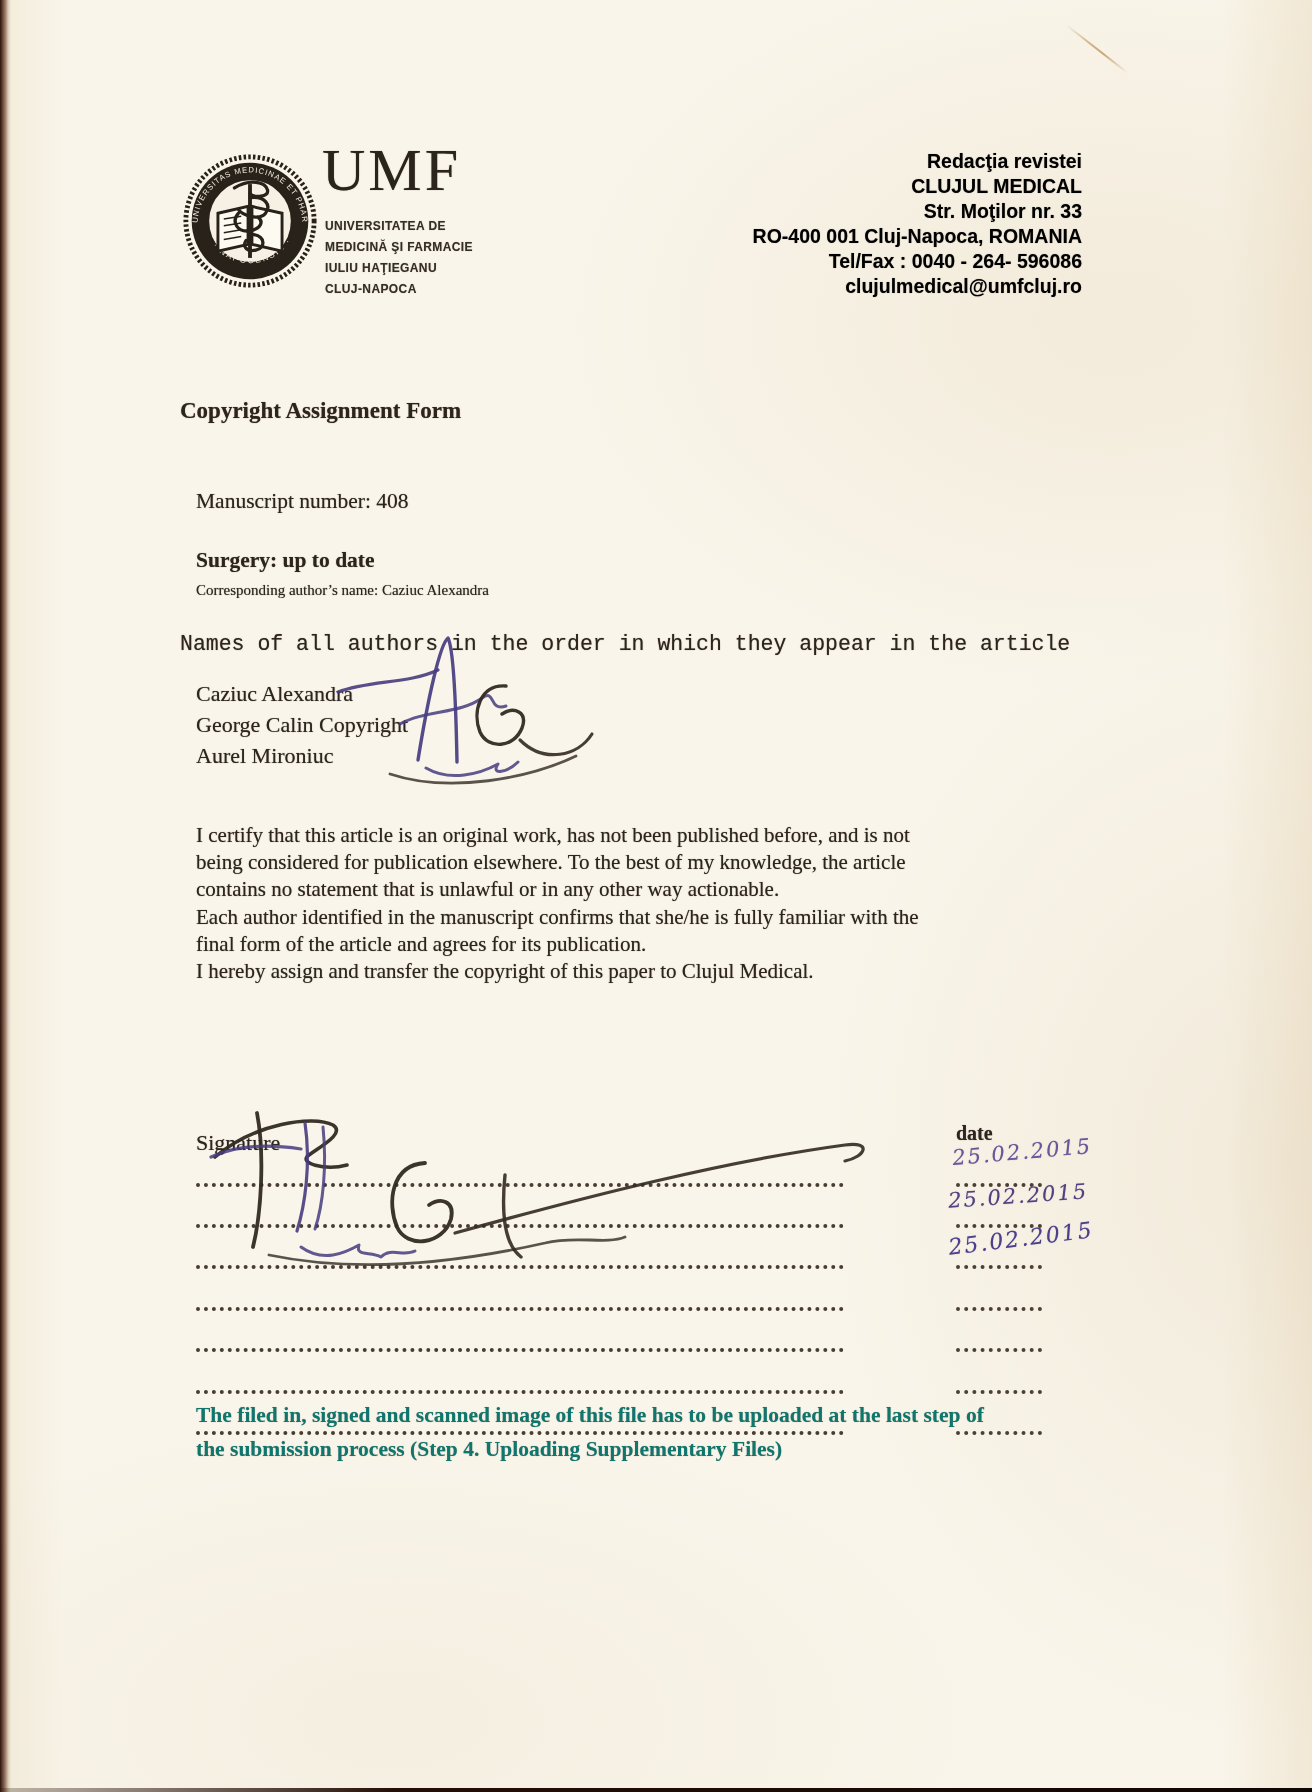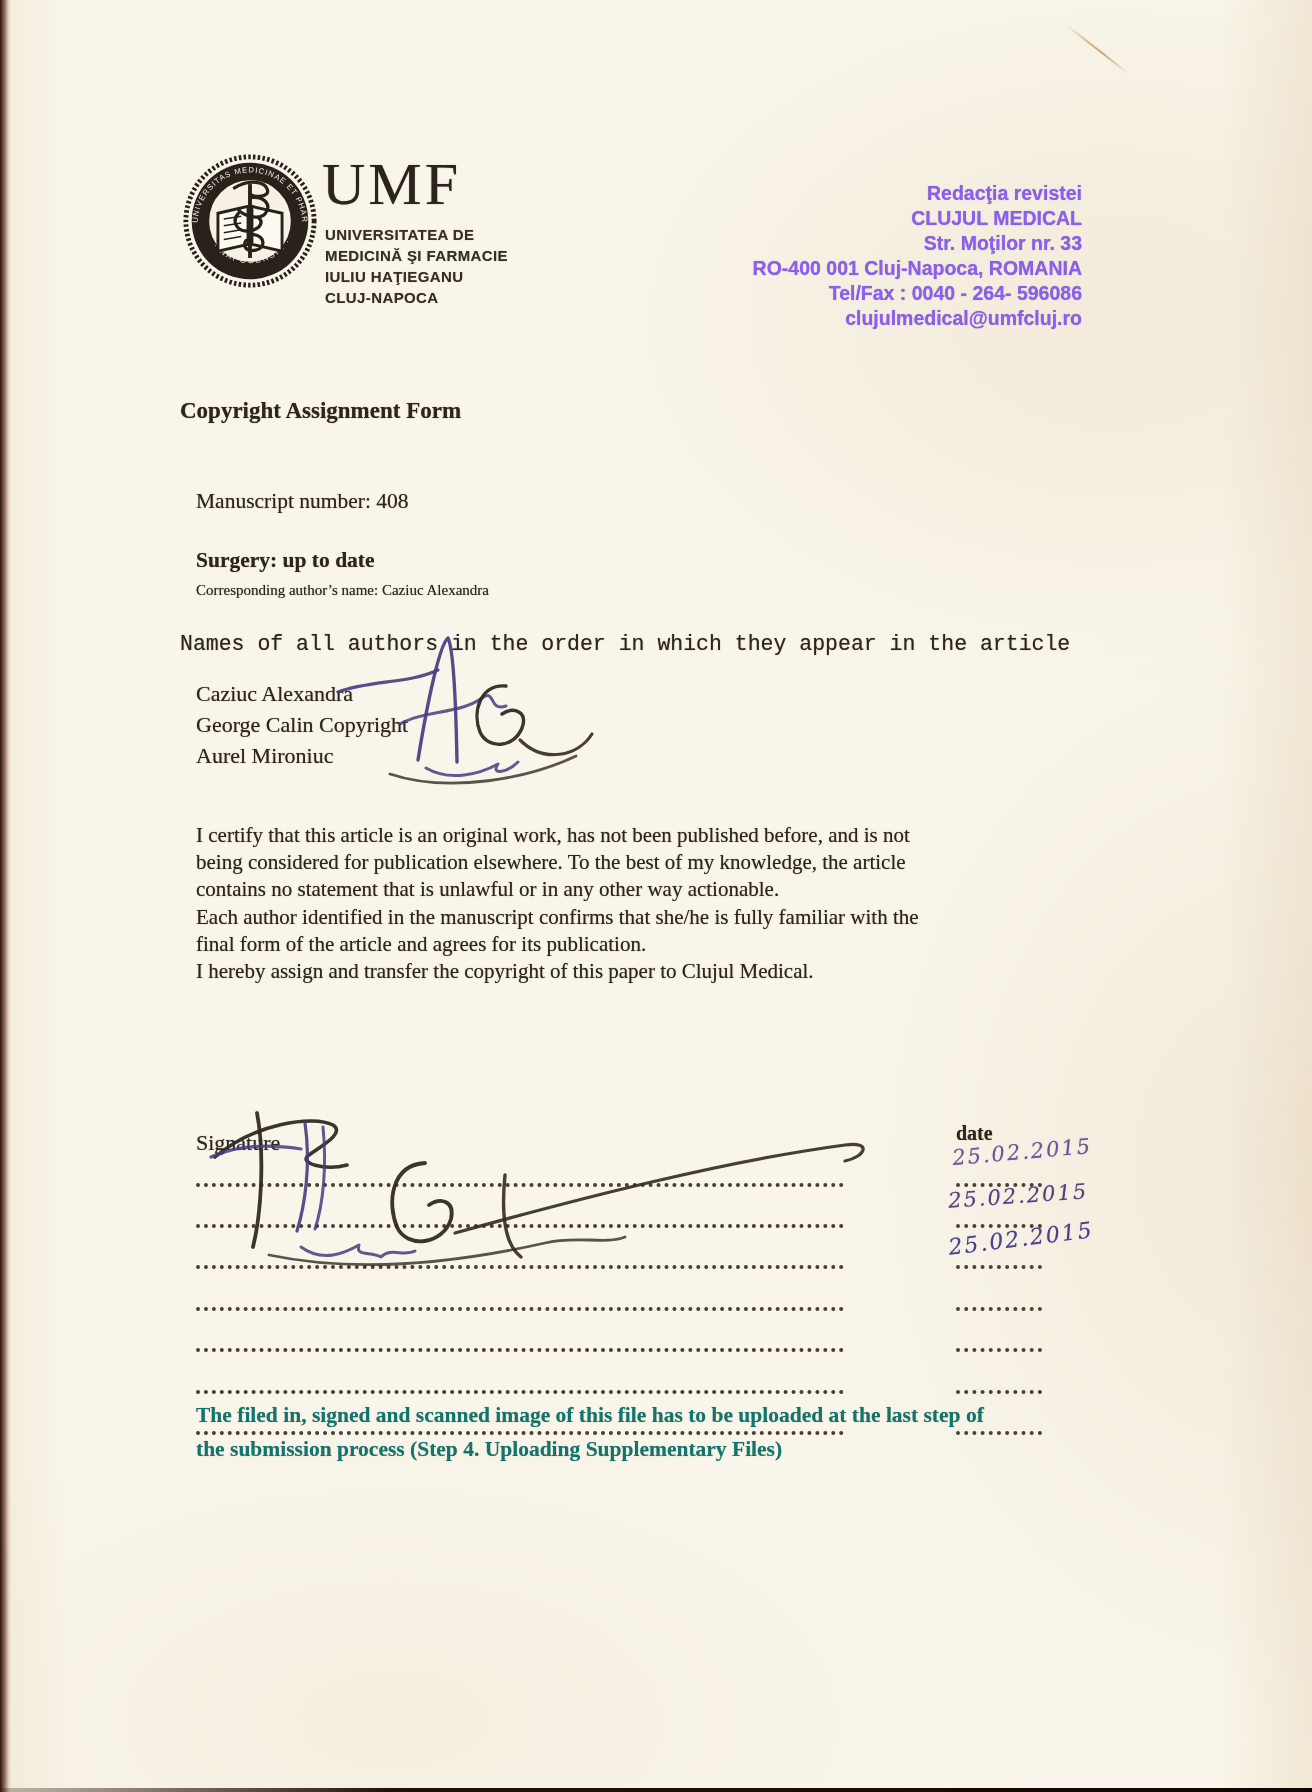--- a/index.html
+++ b/index.html
@@ -20,27 +20,27 @@
     background:linear-gradient(90deg,#2e120a 0%,rgba(86,36,18,.6) 45%,rgba(120,70,40,.2) 75%,transparent 100%);}
   .edge-bottom{position:absolute;left:0;right:0;bottom:0;height:4px;z-index:3;
     background:linear-gradient(90deg,rgba(40,16,8,.25),#220f07 30%,#180a05 70%,#0e0603);}
   .crease{position:absolute;left:1058px;top:48px;width:78px;height:2px;z-index:2;
     background:linear-gradient(90deg,transparent,#c79a62 40%,#b88a52 60%,transparent);
     transform:rotate(38deg);opacity:.75;}
   .abs{position:absolute;z-index:4;}
   .fuzz{text-shadow:0 0 1px rgba(44,34,26,.55);}
 
   
-  .umf-abbrev{left:322px;top:150px;font-size:60px;letter-spacing:3px;color:#2b241c;}
-  .umf-lines{left:325px;top:224px;font-family:"Liberation Sans",sans-serif;font-size:15px;
+  .umf-abbrev{left:322px;top:136px;font-size:60px;letter-spacing:3px;color:#2b241c;}
+  .umf-lines{left:325px;top:216px;font-family:"Liberation Sans",sans-serif;font-size:12px;
     line-height:21px;color:#352d26;letter-spacing:.4px;font-weight:600;
     text-shadow:0 0 1px rgba(53,45,38,.4);}
   .journal{left:610px;top:149px;width:472px;text-align:right;
     font-family:"Liberation Sans",sans-serif;font-weight:bold;font-size:19.5px;
-    line-height:25px;color:#8b5cf6;text-shadow:0 0 1px rgba(36,28,21,.45);margin-top:32px;}
+    line-height:25px;color:#000000;text-shadow:0 0 1px rgba(36,28,21,.45);}
 
   
   .h-form{left:180px;top:398px;font-size:23px;font-weight:bold;}
   .manuscript{left:196px;top:452px;font-size:21.5px;margin-top:37px;}
   .title-l1{left:196px;top:500px;width:768px;font-size:21.5px;word-spacing:6px;}
   .title-l1 b{word-spacing:6px;}
   .title-l2{left:196px;top:548px;font-size:21.5px;font-weight:bold;}
   .corresp{left:196px;top:582px;font-size:15px;}
   .authors-head{left:180px;top:632px;font-size:21.5px;font-family:Liberation Mono, monospace;}
   .authors{left:196px;top:678px;font-size:22px;line-height:31px;}

